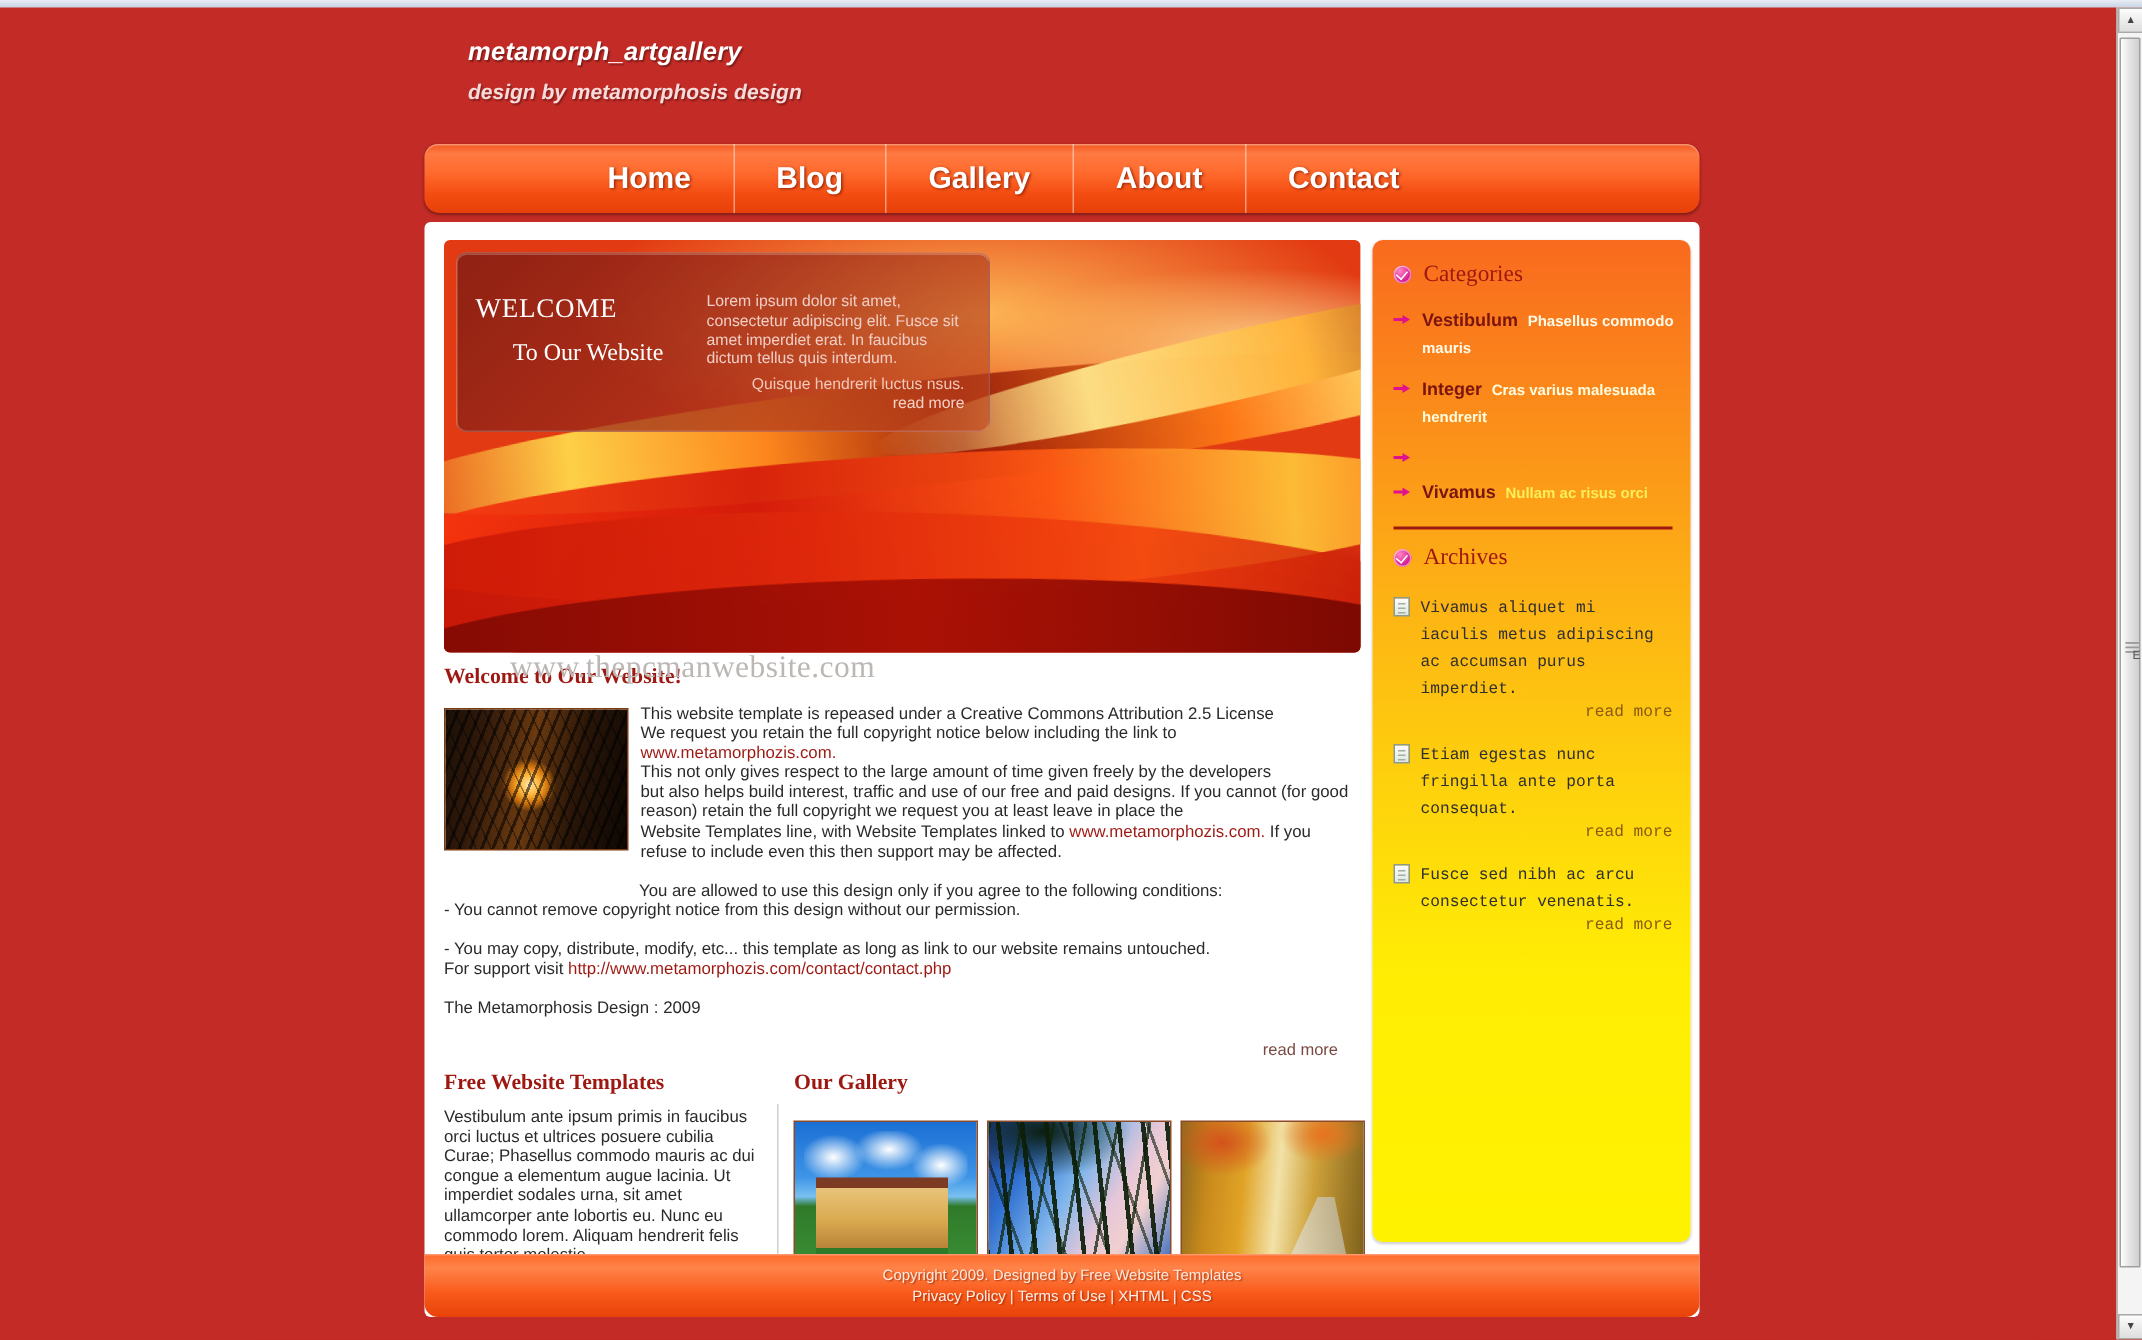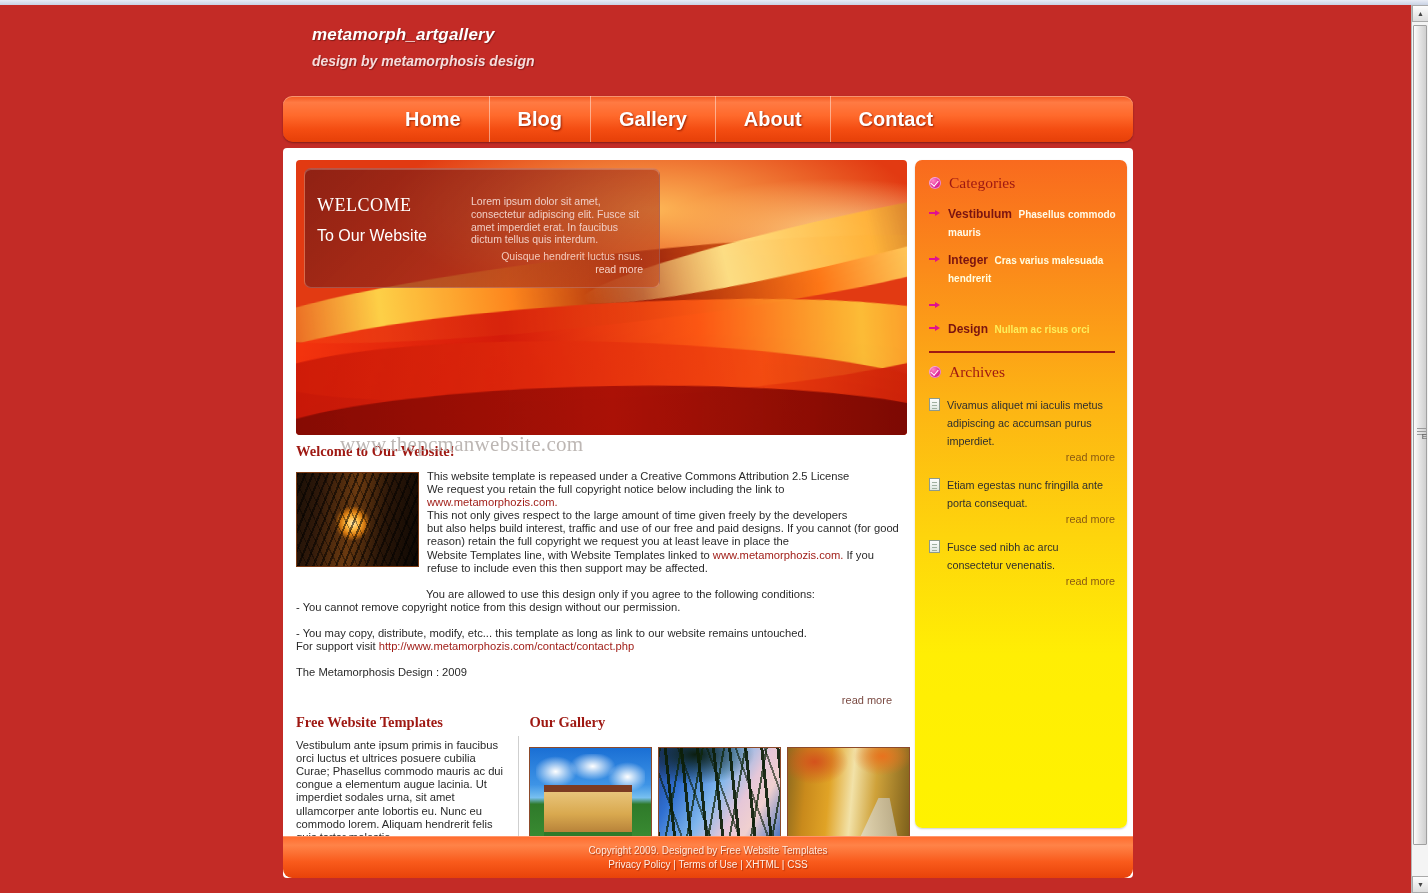--- a/index.html
+++ b/index.html
@@ -155,22 +155,22 @@
     border: 1px solid rgba(255,255,255,0.22);
     box-shadow: inset 0 1px 0 rgba(255,255,255,0.22);
     display: flex;
   }
   .welcome-left { width: 166px; padding: 26px 0 0 12px; }
   .welcome-title {
     font-family: "Liberation Serif", serif;
     font-size: 18px; color: #ffffff; letter-spacing: 0.5px;
   }
   .welcome-sub {
-    font-family: Liberation Sans, sans-serif;
-    font-size: 16px; color: #ffffff; text-align: left;
+    font-family: Liberation Serif, serif;
+    font-size: 16px; color: #ffffff; text-align: center;
     padding-right: 4px; padding-top: 11px;
   }
   .welcome-right {
     width: 180px; padding: 26px 8px 0 0;
     font-size: 10.5px; line-height: 12.8px;
     color: #f0cdc4;
   }
   .welcome-right .quis { display: block; text-align: right; padding-top: 4px; color: #f3c8b9; }
   .welcome-right .rm { display: block; text-align: right; color: #f6d2c5; cursor: pointer; }
 
@@ -333,21 +333,21 @@
     padding: 3px 0 0 2px;
   }
   .cat-desc.dim1 { color: #fffbe8; }
   .cat-desc.dim2 { color: #fffde0; }
   .cat-desc.dim3 { color: #fff8c8; }
   .cat-desc.dim4 { color: #fff59a; }
   .cat-desc.dim5 { color: #fdee5a; }
   .side-rule {
     height: 2px; background: #9e1812; margin: 4px 12px 0 14px;
   }
-  .arch-list { padding: 8px 0 0 0; }
+  .arch-list { padding: 8px 0 0 0; font-family: Liberation Mono, monospace; }
   .arch-item { display: flex; gap: 7px; padding: 0 12px 12px 14px; }
   .ico-doc {
     flex: 0 0 11px; width: 11px; height: 13px; margin-top: 3px;
     background: linear-gradient(#fdfdfd, #dfe7e0);
     border: 1px solid #8d9a8d; position: relative;
   }
   .ico-doc::after {
     content: ""; position: absolute; left: 2px; top: 3px; right: 2px; height: 1px;
     background: #9fb0a0;
     box-shadow: 0 3px 0 #9fb0a0, 0 6px 0 #9fb0a0;
@@ -484,21 +484,21 @@
               <span class="cat-title">Integer</span>
               <span class="cat-desc dim2">Cras varius malesuada hendrerit</span>
             </span>
           </div>
           <div class="cat-item">
             <span class="ico-arrow"></span>
           </div>
           <div class="cat-item">
             <span class="ico-arrow"></span>
             <span class="cat-txt">
-              <span class="cat-title">Design</span>
+              <span class="cat-title">Vivamus</span>
               <span class="cat-desc dim5">Nullam ac risus orci</span>
             </span>
           </div>
         </div>
 
         <div class="side-rule"></div>
 
         <div class="side-head" style="padding-top:10px">
           <span class="ico-check"></span>
           <span class="sh-title">Archives</span>

